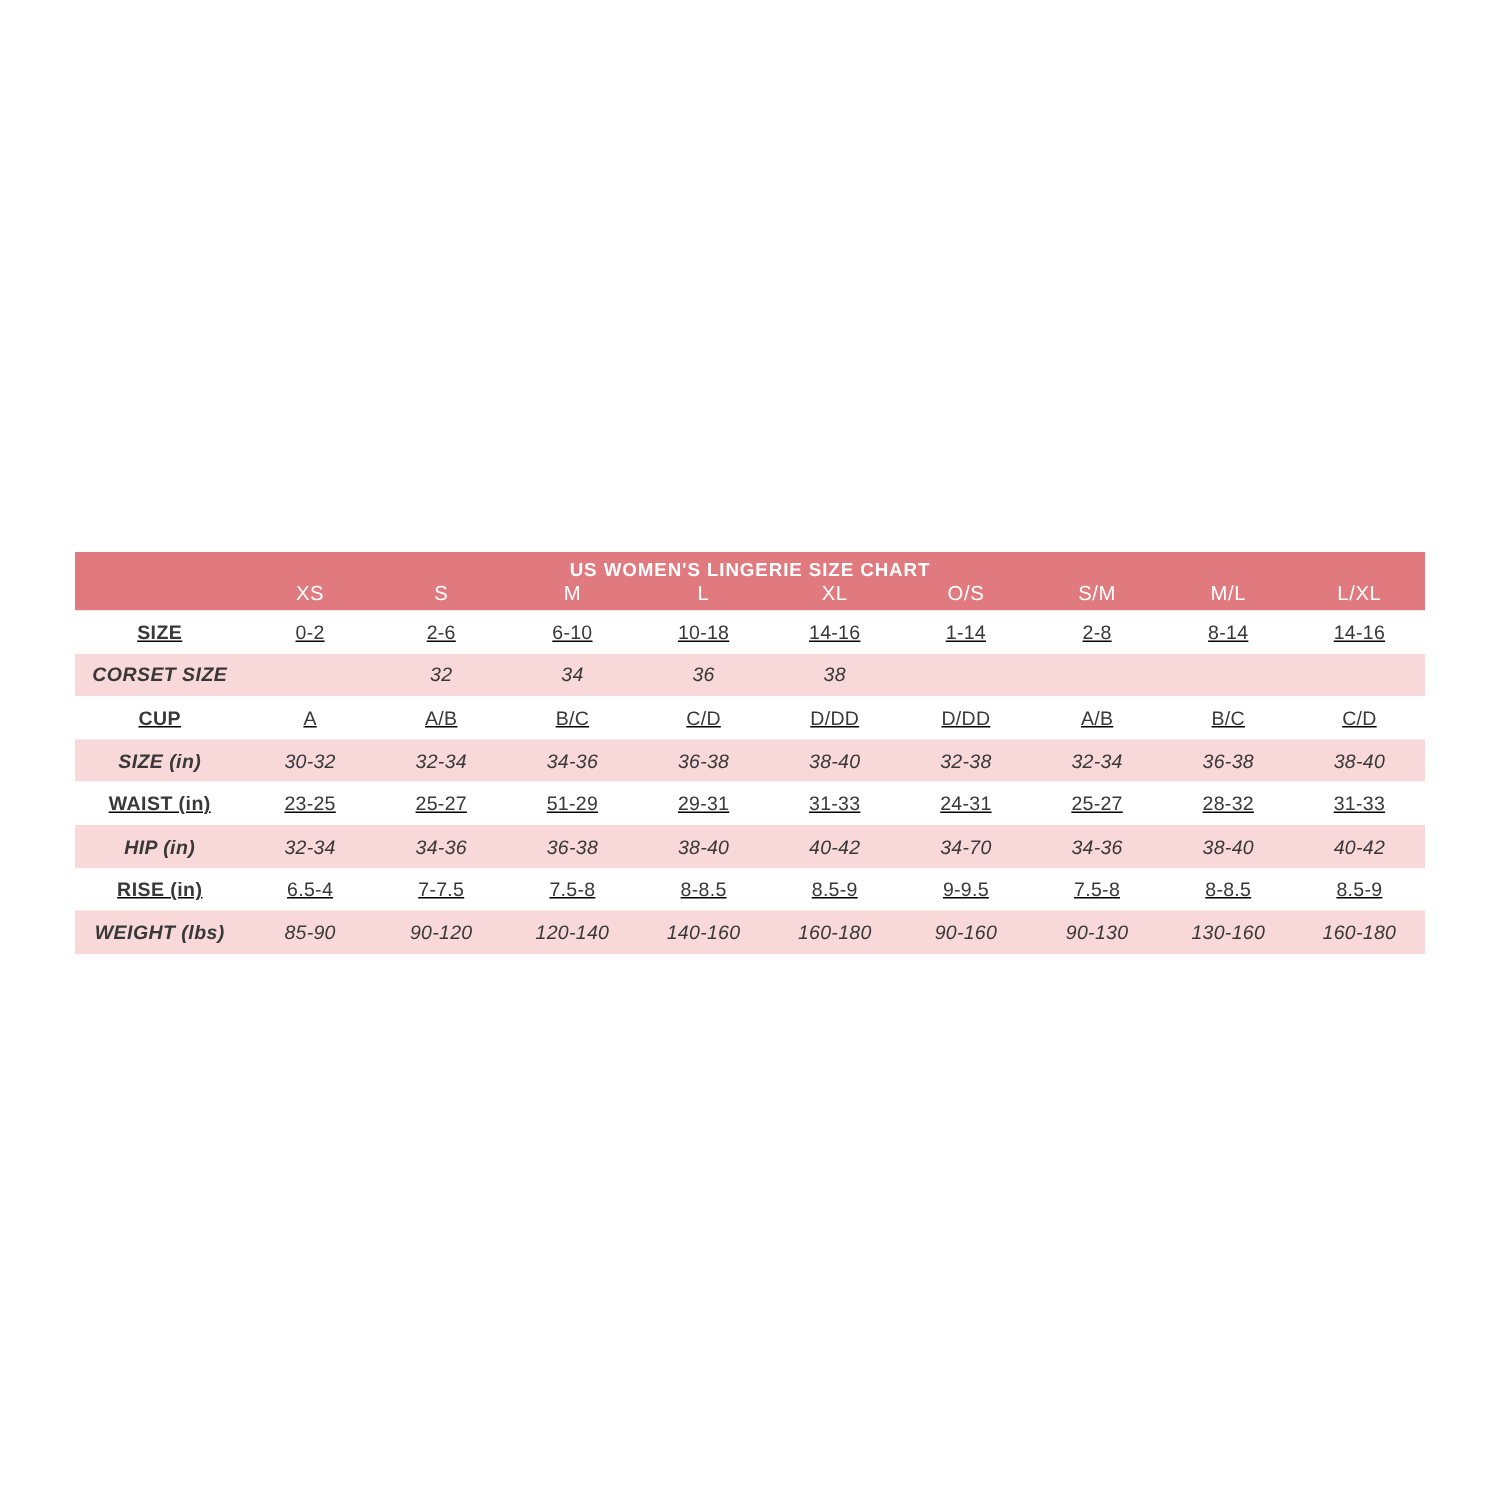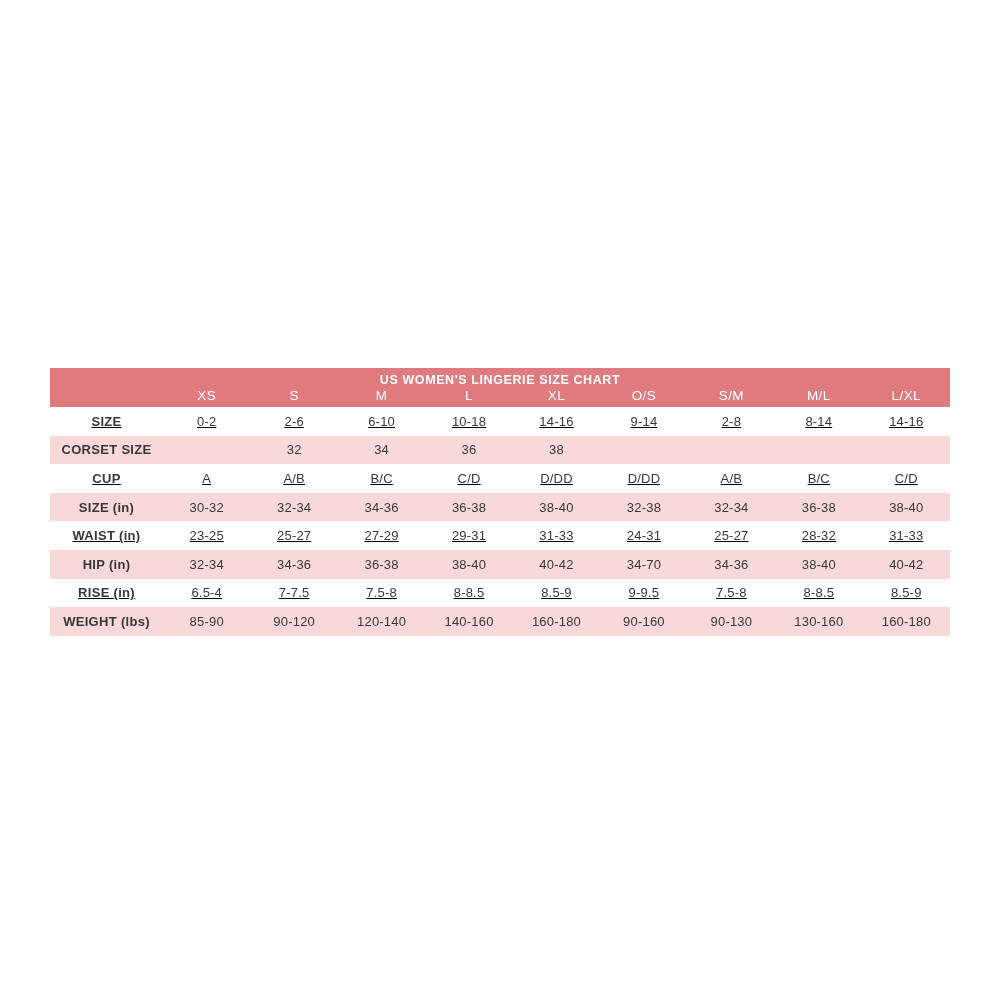--- a/index.html
+++ b/index.html
@@ -46,21 +46,21 @@
     justify-content: center;
     font-size: 13.5px;
     font-weight: 400;
     letter-spacing: 0.4px;
     padding-bottom: 20px;
   }
   .data-row {
     height: 28.6px;
   }
   .data-row.white { background: #ffffff; text-decoration: underline; }
-  .data-row.pink  { background: #f8d8d9; }
+  .data-row.pink  { background: #f8d8d9; font-style: italic; }
   .cell {
     display: flex;
     align-items: center;
     justify-content: center;
     color: #383838;
     font-size: 13px;
     letter-spacing: 0.2px;
   }
   .cell.label {
     font-weight: 600;
@@ -88,21 +88,21 @@
         </div>
     </div>
     <div id="tbody">
         <div class="grid-row data-row white">
           <div class="cell label">SIZE</div>
           <div class="cell">0-2</div>
           <div class="cell">2-6</div>
           <div class="cell">6-10</div>
           <div class="cell">10-18</div>
           <div class="cell">14-16</div>
-          <div class="cell">9-14</div>
+          <div class="cell">1-14</div>
           <div class="cell">2-8</div>
           <div class="cell">8-14</div>
           <div class="cell">14-16</div>
         </div>
         <div class="grid-row data-row pink">
           <div class="cell label">CORSET SIZE</div>
           <div class="cell"></div>
           <div class="cell">32</div>
           <div class="cell">34</div>
           <div class="cell">36</div>
@@ -133,21 +133,21 @@
           <div class="cell">38-40</div>
           <div class="cell">32-38</div>
           <div class="cell">32-34</div>
           <div class="cell">36-38</div>
           <div class="cell">38-40</div>
         </div>
         <div class="grid-row data-row white">
           <div class="cell label">WAIST (in)</div>
           <div class="cell">23-25</div>
           <div class="cell">25-27</div>
-          <div class="cell">27-29</div>
+          <div class="cell">51-29</div>
           <div class="cell">29-31</div>
           <div class="cell">31-33</div>
           <div class="cell">24-31</div>
           <div class="cell">25-27</div>
           <div class="cell">28-32</div>
           <div class="cell">31-33</div>
         </div>
         <div class="grid-row data-row pink">
           <div class="cell label">HIP (in)</div>
           <div class="cell">32-34</div>

